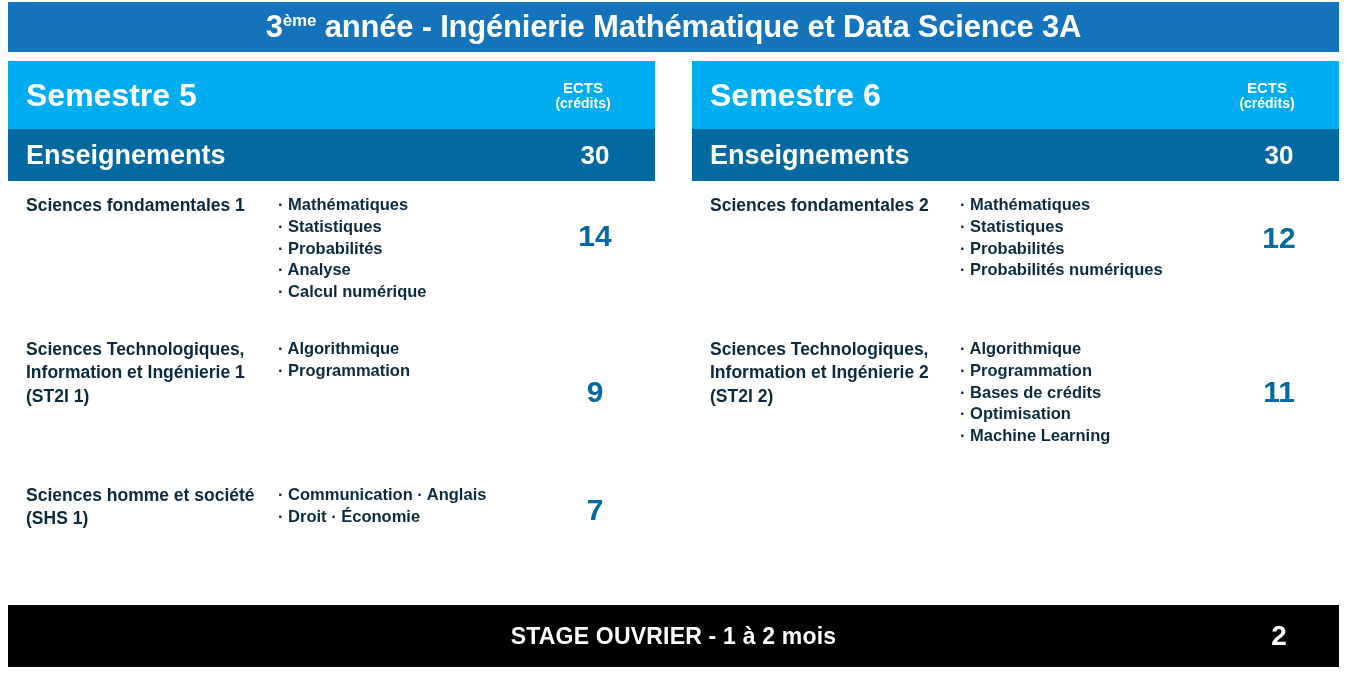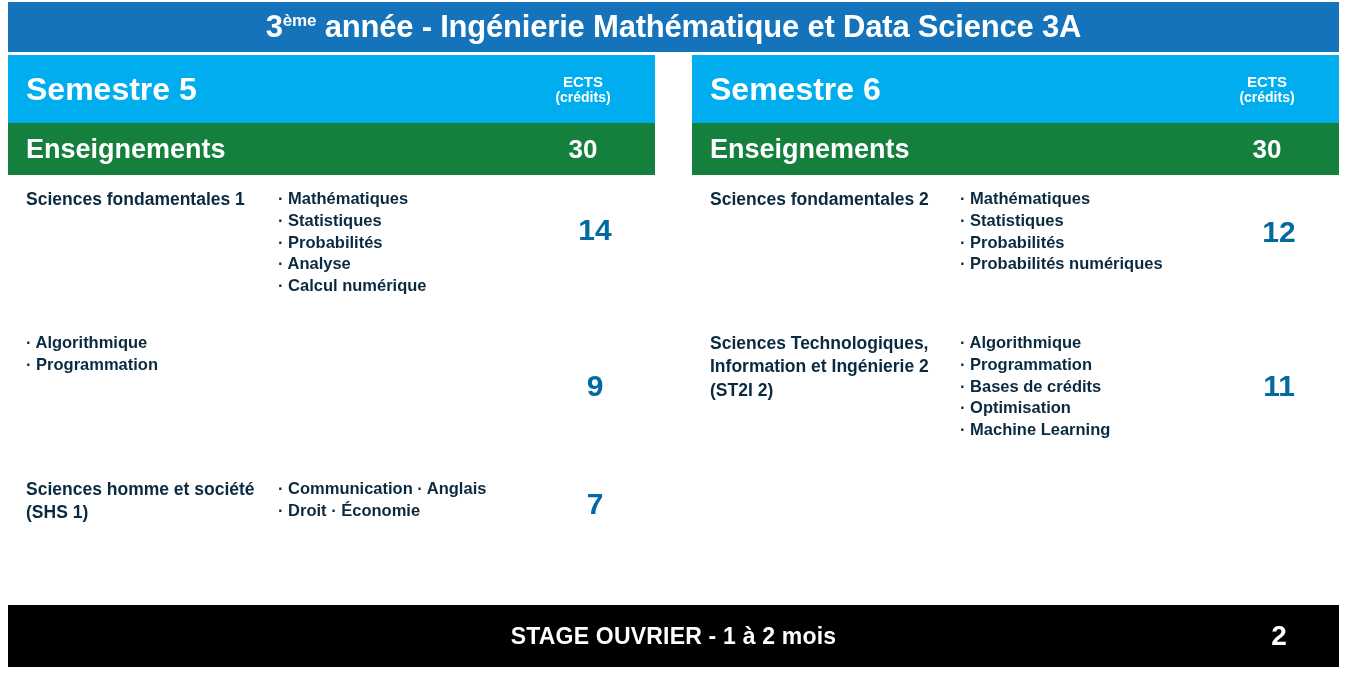--- a/index.html
+++ b/index.html
@@ -44,21 +44,21 @@
   .title-text sup {
     font-size: 17px;
     vertical-align: super;
     line-height: 0;
   }
 
   
   .columns {
     position: absolute;
     left: 8px;
-    top: 55px;
+    top: 61px;
     width: 1331px;
     height: 540px;
     display: flex;
     justify-content: space-between;
   }
   .column {
     width: 647px;
     position: relative;
   }
 
@@ -88,24 +88,24 @@
     display: block;
   }
   .ects-sub {
     font-size: 14px;
     font-weight: bold;
     display: block;
   }
 
   .ens-header {
     height: 52px;
-    background: #15803d;
+    background: #0369a1;
     display: flex;
     align-items: center;
-    padding: 0 12px 0 18px;
+    padding: 0 0 0 18px;
     box-sizing: border-box;
   }
   .ens-label {
     color: #ffffff;
     font-size: 27px;
     font-weight: bold;
     flex: 1;
   }
   .ens-credits {
     color: #ffffff;
@@ -230,20 +230,21 @@
             <div class="course-line">· Mathématiques</div>
             <div class="course-line">· Statistiques</div>
             <div class="course-line">· Probabilités</div>
             <div class="course-line">· Analyse</div>
             <div class="course-line">· Calcul numérique</div>
           </div>
           <div class="row-credits">14</div>
         </div>
 
         <div class="row row-block r2">
+          <div class="row-name">Sciences Technologiques, Information et Ingénierie 1 (ST2I 1)</div>
           <div class="row-courses">
             <div class="course-line">· Algorithmique</div>
             <div class="course-line">· Programmation</div>
           </div>
           <div class="row-credits">9</div>
         </div>
 
         <div class="row row-block r3">
           <div class="row-name">Sciences homme et société (SHS 1)</div>
           <div class="row-courses">

